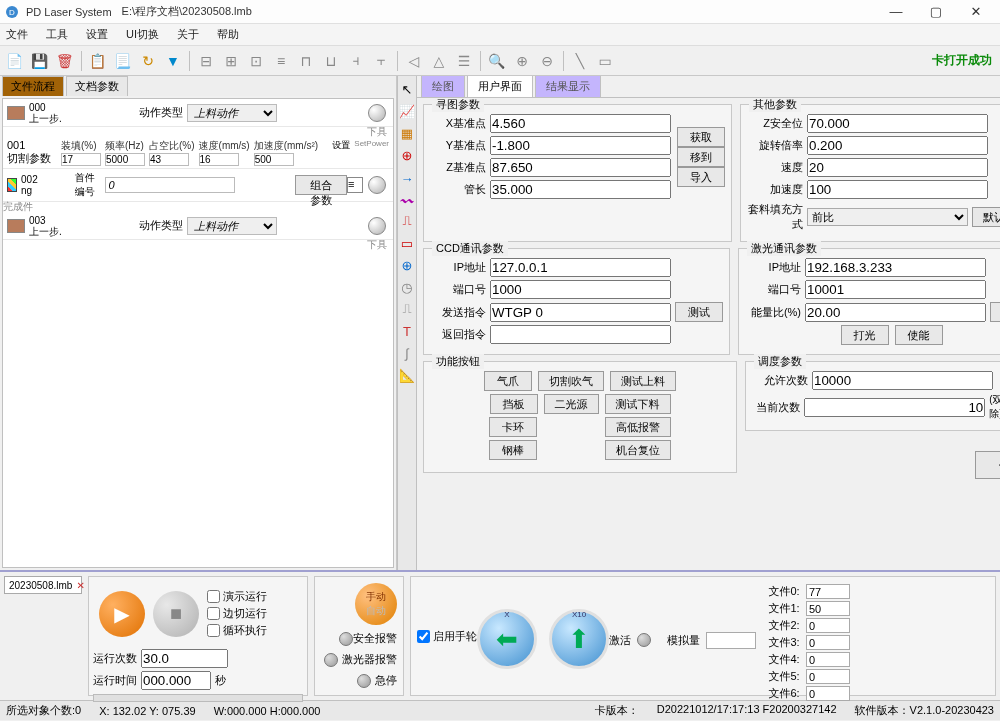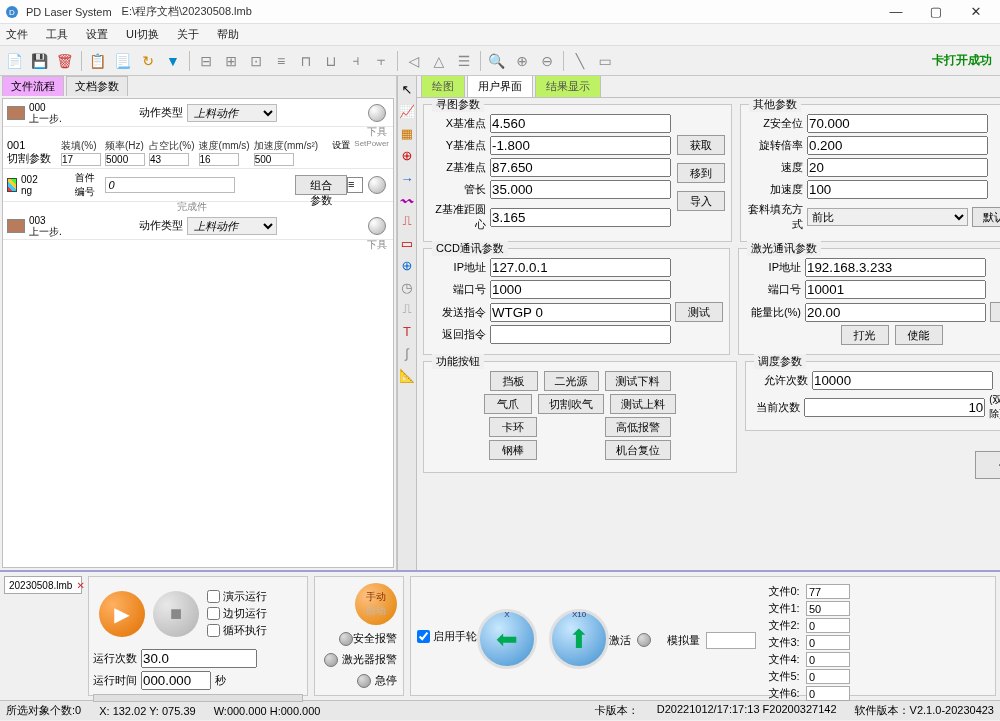--- a/index.html
+++ b/index.html
@@ -12,40 +12,40 @@
 .titlebar .winbtns div { width: 40px; height: 24px; display: flex; align-items: center; justify-content: center; color: #333; font-size: 13px; }
 .menubar { height: 22px; background: #f5f5f5; display: flex; align-items: center; padding: 0 6px; gap: 18px; border-bottom: 1px solid #ddd; }
 .menubar span { color: #222; cursor: default; }
 .toolbar { height: 30px; background: #f0f0f0; border-bottom: 1px solid #c8c8c8; display: flex; align-items: center; padding: 0 4px; gap: 3px; position: relative; }
 .toolbar .tbtn { width: 22px; height: 22px; display: flex; align-items: center; justify-content: center; font-size: 14px; }
 .toolbar .sep { width: 1px; height: 20px; background: #c0c0c0; margin: 0 2px; }
 .toolbar .status { position: absolute; right: 8px; color: #0a8a0a; font-weight: bold; font-size: 12px; }
 .main { display: flex; height: 494px; }
 .leftpanel { width: 480px; background: #f0f0f0; display: flex; flex-direction: column; border-right: 1px solid #c8c8c8; }
 .lefttabs { height: 20px; display: flex; align-items: flex-end; padding-left: 2px; background: #eee; }
-.lefttabs .tab { padding: 2px 8px; background: #f0abfc; border: 1px solid #c0c0c0; border-bottom: none; margin-right: 2px; font-size: 11px; }
+.lefttabs .tab { padding: 2px 8px; background: #a16207; border: 1px solid #c0c0c0; border-bottom: none; margin-right: 2px; font-size: 11px; }
 .lefttabs .tab.inactive { background: #e8e8e8; }
 .filelist { flex: 1; background: #fff; border: 1px solid #c0c0c0; margin: 2px; overflow-y: auto; position: relative; }
 .row { display: flex; align-items: center; border-bottom: 1px solid #e8e8e8; padding: 2px 4px; min-height: 28px; }
 .row .swatch { width: 18px; height: 14px; background: #b87c5c; margin-right: 4px; border: 1px solid #888; }
 .row .label { width: 50px; font-size: 10px; line-height: 11px; }
 .row .op { font-size: 11px; margin-right: 4px; }
 .row select, .row input[type=text] { font-size: 11px; border: 1px solid #bbb; padding: 1px 2px; font-style: italic; }
 .row .circle { width: 18px; height: 18px; border-radius: 50%; background: radial-gradient(circle at 30% 30%, #fff, #b0b0b0); border: 1px solid #888; margin: 0 3px; }
 .paramrow { display: flex; align-items: flex-start; border-bottom: 1px solid #e8e8e8; padding: 2px 4px; gap: 4px; }
 .paramrow .c { display: flex; flex-direction: column; font-size: 10px; }
 .paramrow .c .h { color: #333; }
 .paramrow .c input { width: 40px; font-size: 10px; border: 1px solid #bbb; }
 .rowgap { font-size: 10px; color: #888; line-height: 10px; }
 .midstrip { width: 22px; background: #e8e8e8; display: flex; flex-direction: column; align-items: center; padding-top: 4px; gap: 4px; border-left: 1px solid #c0c0c0; border-right: 1px solid #c0c0c0; }
 .midstrip div { width: 18px; height: 18px; display: flex; align-items: center; justify-content: center; font-size: 13px; }
 .rightpanel { flex: 1; background: #f0f0f0; display: flex; flex-direction: column; }
 .righttabs { height: 22px; display: flex; align-items: flex-end; padding-left: 4px; border-bottom: 1px solid #c0c0c0; }
 .righttabs .tab { padding: 3px 10px; background: #fff; border: 1px solid #c0c0c0; border-bottom: none; margin-right: 2px; font-size: 11px; }
-.righttabs .tab.inactive { background: #bef264; color: #555; }
+.righttabs .tab.inactive { background: #c4b5fd; color: #555; }
 .rightcontent { flex: 1; padding: 6px; overflow: auto; }
 .groupbox { border: 1px solid #c8c8c8; background: #f5f5f5; padding: 6px; margin-bottom: 6px; position: relative; }
 .groupbox .gtitle { position: absolute; top: -8px; left: 8px; background: #f0f0f0; padding: 0 4px; font-size: 11px; }
 .grid2 { display: flex; gap: 8px; }
 .grid2 > div { flex: 1; }
 .frow { display: flex; align-items: center; margin: 3px 0; gap: 4px; }
 .frow .flbl { width: 56px; text-align: right; font-size: 11px; }
 .frow select { flex: 1; min-width: 0; border: 1px solid #aaa; font-size: 11px; height: 18px; }
 .frow button, .btn { border: 1px solid #999; background: #e8e8e8; padding: 2px 10px; font-size: 11px; min-width: 48px; height: 20px; }
 .btnrow { display: flex; gap: 6px; margin: 3px 0; justify-content: center; }
@@ -186,21 +186,21 @@
             <div>ng</div>
           </div>
         <span style="font-size:10px;margin-left:20px">首件编号</span>
         <input type="text" style="width: 130px; margin-left: 4px;" value="0">
         <button class="btn" style="margin-left:60px">组合参数</button>
         <div style="margin-left:auto;display:flex;align-items:center">
           <div style="width:16px;height:16px;border:1px solid #888;background:#fff;margin-right:2px">≡</div>
           <div class="circle"></div>
         </div>
       </div>
-      <div class="rowgap" style="text-align:center;padding-right:12px">完成件</div>
+      <div class="rowgap" style="text-align:left;padding-right:12px">完成件</div>
 
       <div class="row">
         <div class="swatch"></div>
         <div class="label">
             <div>003</div>
             <div>上一步.</div>
           </div>
         <span class="op" style="margin-left:60px">动作类型</span>
         <select style="width:90px"><option>上料动作</option></select>
         <div style="margin-left:auto;display:flex;align-items:center">
@@ -251,26 +251,22 @@
                   <input value="-1.800" style="">
                 </div>
               <div class="frow">
                   <span class="flbl">Z基准点</span>
                   <input value="87.650" style="">
                 </div>
               <div class="frow">
                   <span class="flbl">管长</span>
                   <input value="35.000" style="">
                 </div>
-              <div class="frow">
-                  <span class="flbl">Z基准距圆心</span>
-                  <input value="3.165" style="">
-                </div>
-            </div>
-            <div style="display:flex;flex-direction:column;gap:8px;justify-content:center">
+            </div>
+            <div style="display:flex;flex-direction:column;gap:0;justify-content:center">
               <button class="btn">获取</button>
               <button class="btn">移到</button>
               <button class="btn">导入</button>
             </div>
           </div>
         </div>
 
         <div class="groupbox">
           <span class="gtitle">其他参数</span>
           <div class="frow">
@@ -339,29 +335,29 @@
               <button class="btn">打光</button>
               <button class="btn">使能</button>
             </div>
         </div>
       </div>
 
       <div class="grid2">
 
         <div class="groupbox">
           <span class="gtitle">功能按钮</span>
+          <div class="btnrow">
+              <button class="btn">气爪</button>
+              <button class="btn">切割吹气</button>
+              <button class="btn">测试上料</button>
+            </div>
           <div class="btnrow">
               <button class="btn">挡板</button>
               <button class="btn">二光源</button>
               <button class="btn">测试下料</button>
-            </div>
-          <div class="btnrow">
-              <button class="btn">气爪</button>
-              <button class="btn">切割吹气</button>
-              <button class="btn">测试上料</button>
             </div>
           <div class="btnrow">
               <button class="btn">卡环</button>
               <span style="width:56px"></span>
               <button class="btn">高低报警</button>
             </div>
           <div class="btnrow">
               <button class="btn">钢棒</button>
               <span style="width:56px"></span>
               <button class="btn">机台复位</button>
@@ -412,21 +408,21 @@
             <span>边切运行</span>
           </label>
         <label class="chk">
             <input type="checkbox" style="">
             <span>循环执行</span>
           </label>
       </div>
     </div>
     <div class="frow">
         <span>运行次数</span>
-        <input style="width: 116px;" value="30.0">
+        <input style="width: 87px;" value="30.0">
       </div>
     <div class="frow">
         <span>运行时间</span>
         <input style="width: 70px;" value="000.000">
         <span>秒</span>
       </div>
     <div style="height:8px;background:#e0e0e0;border:1px solid #bbb;margin-top:4px"></div>
   </div>
 
   <div style="border:1px solid #c8c8c8;background:#f5f5f5;padding:6px;width:90px;display:flex;flex-direction:column;align-items:flex-end;gap:6px">

